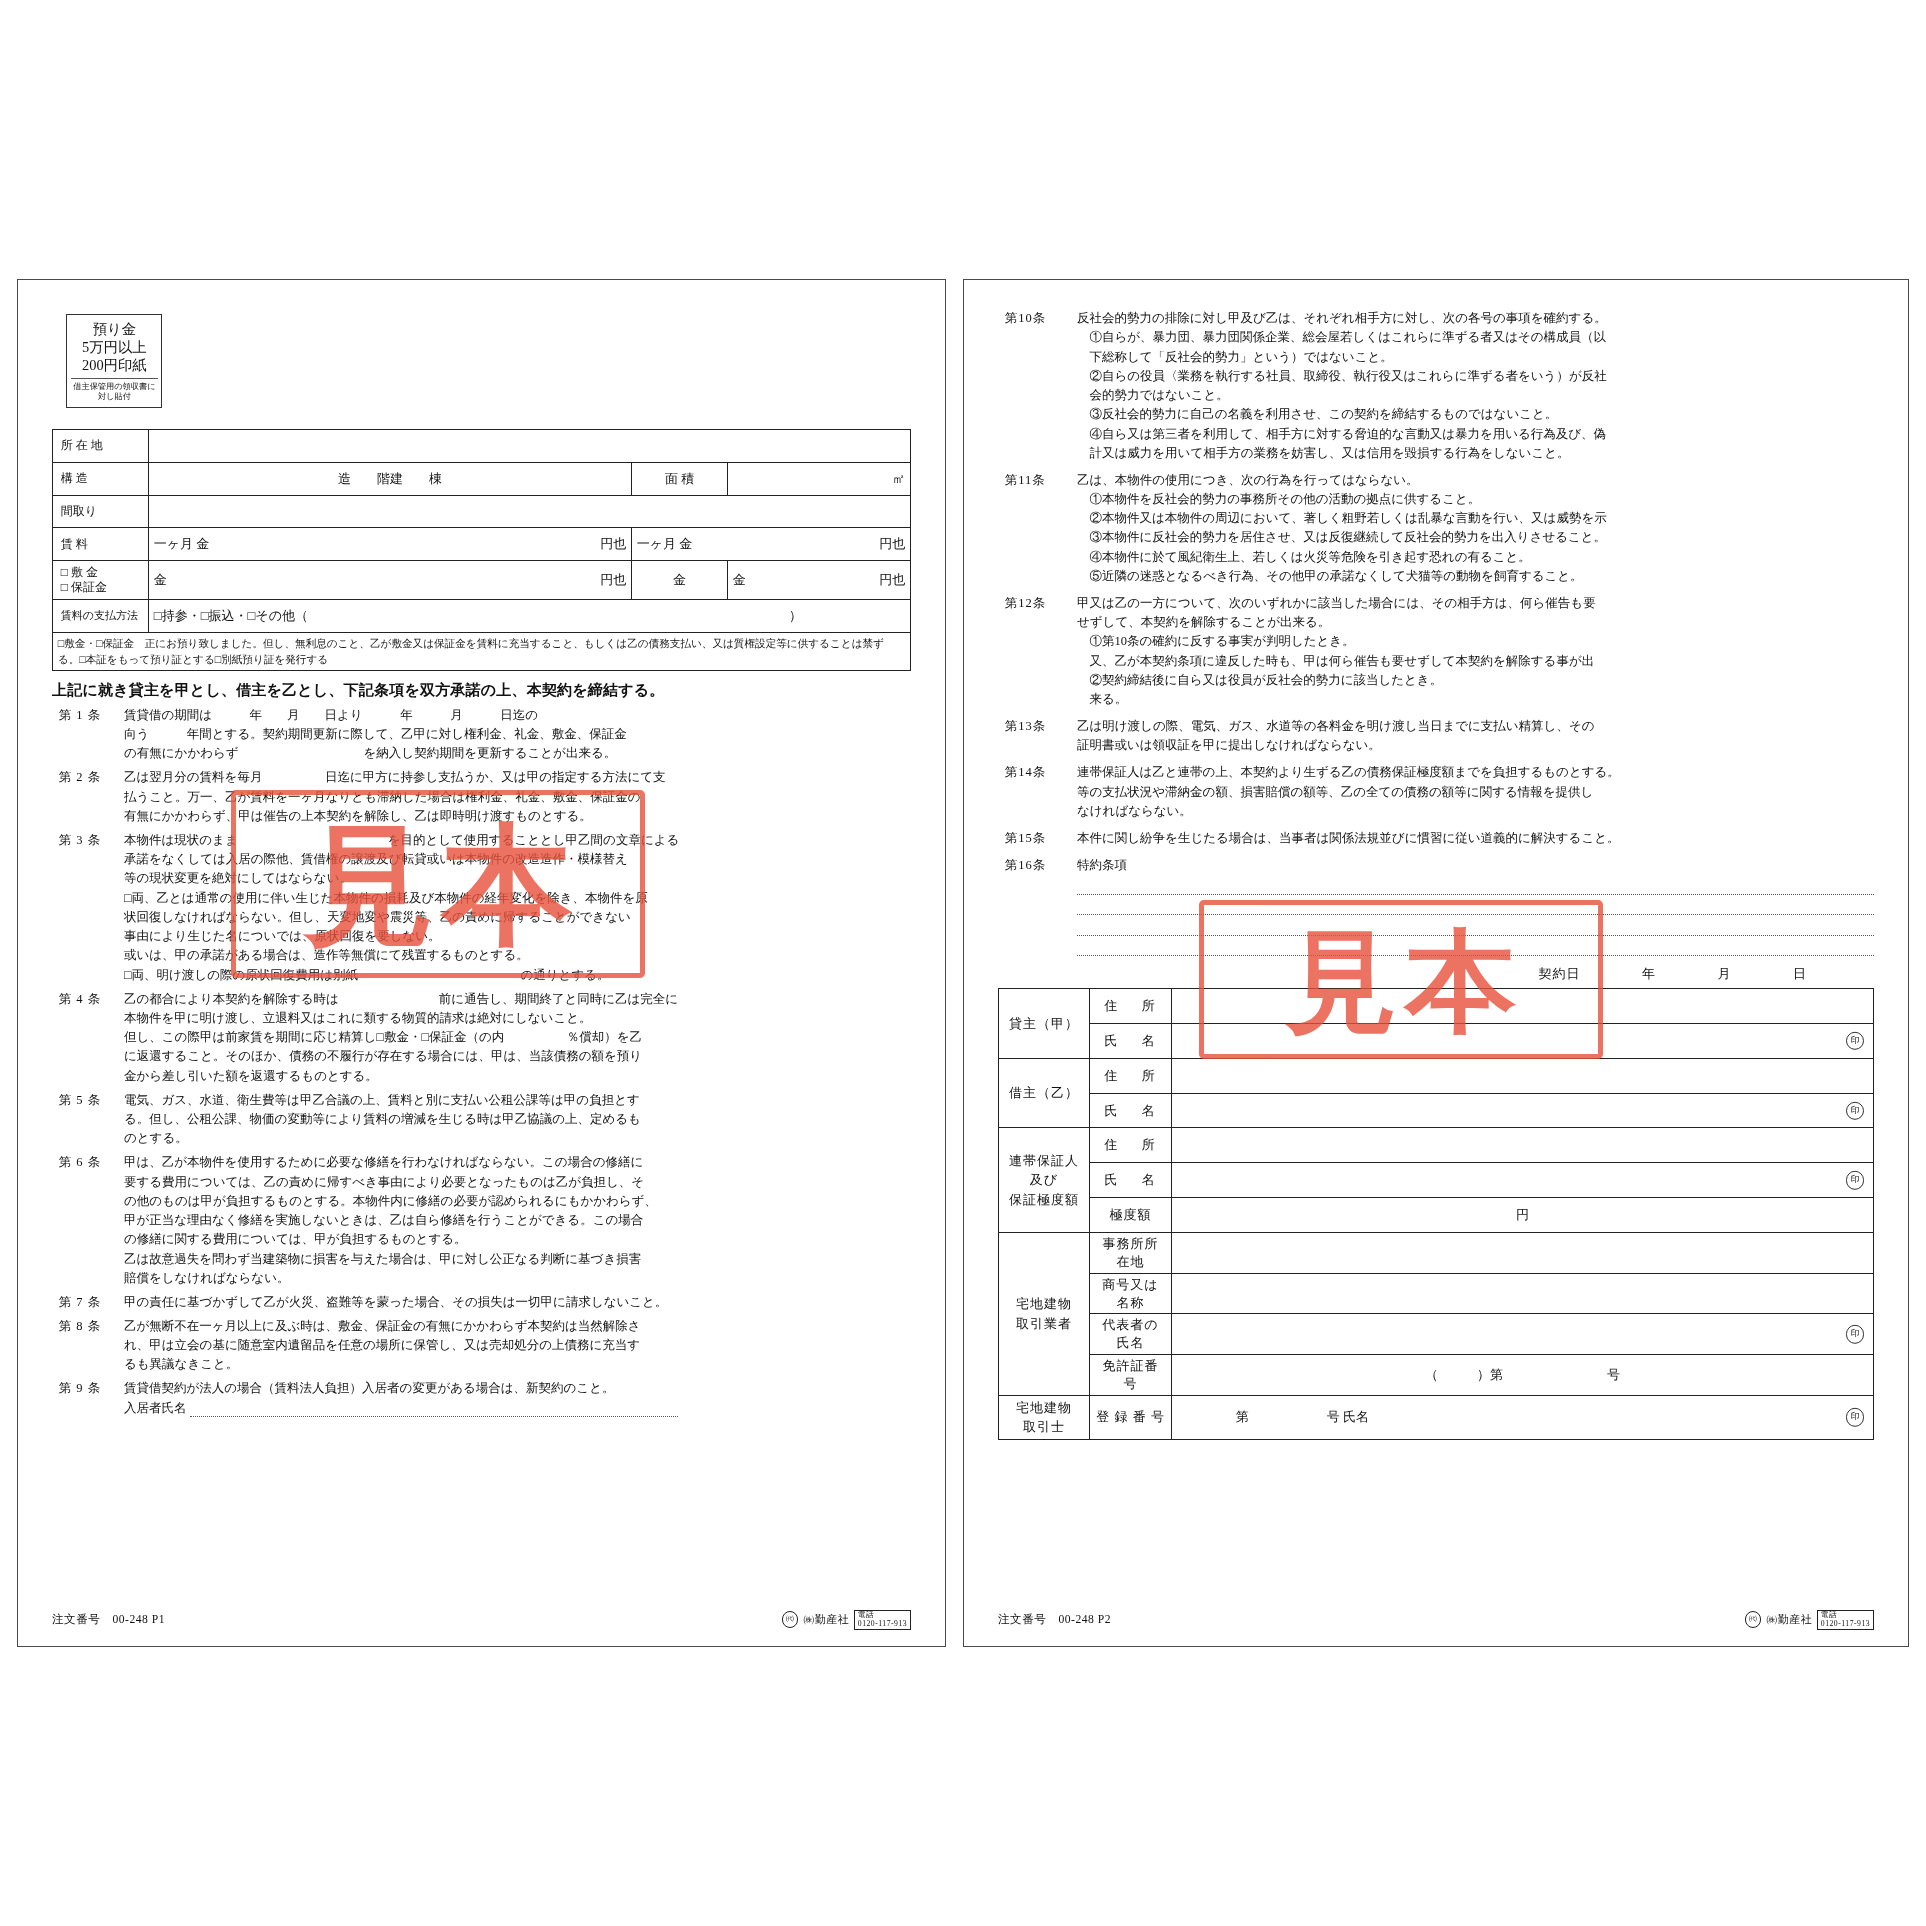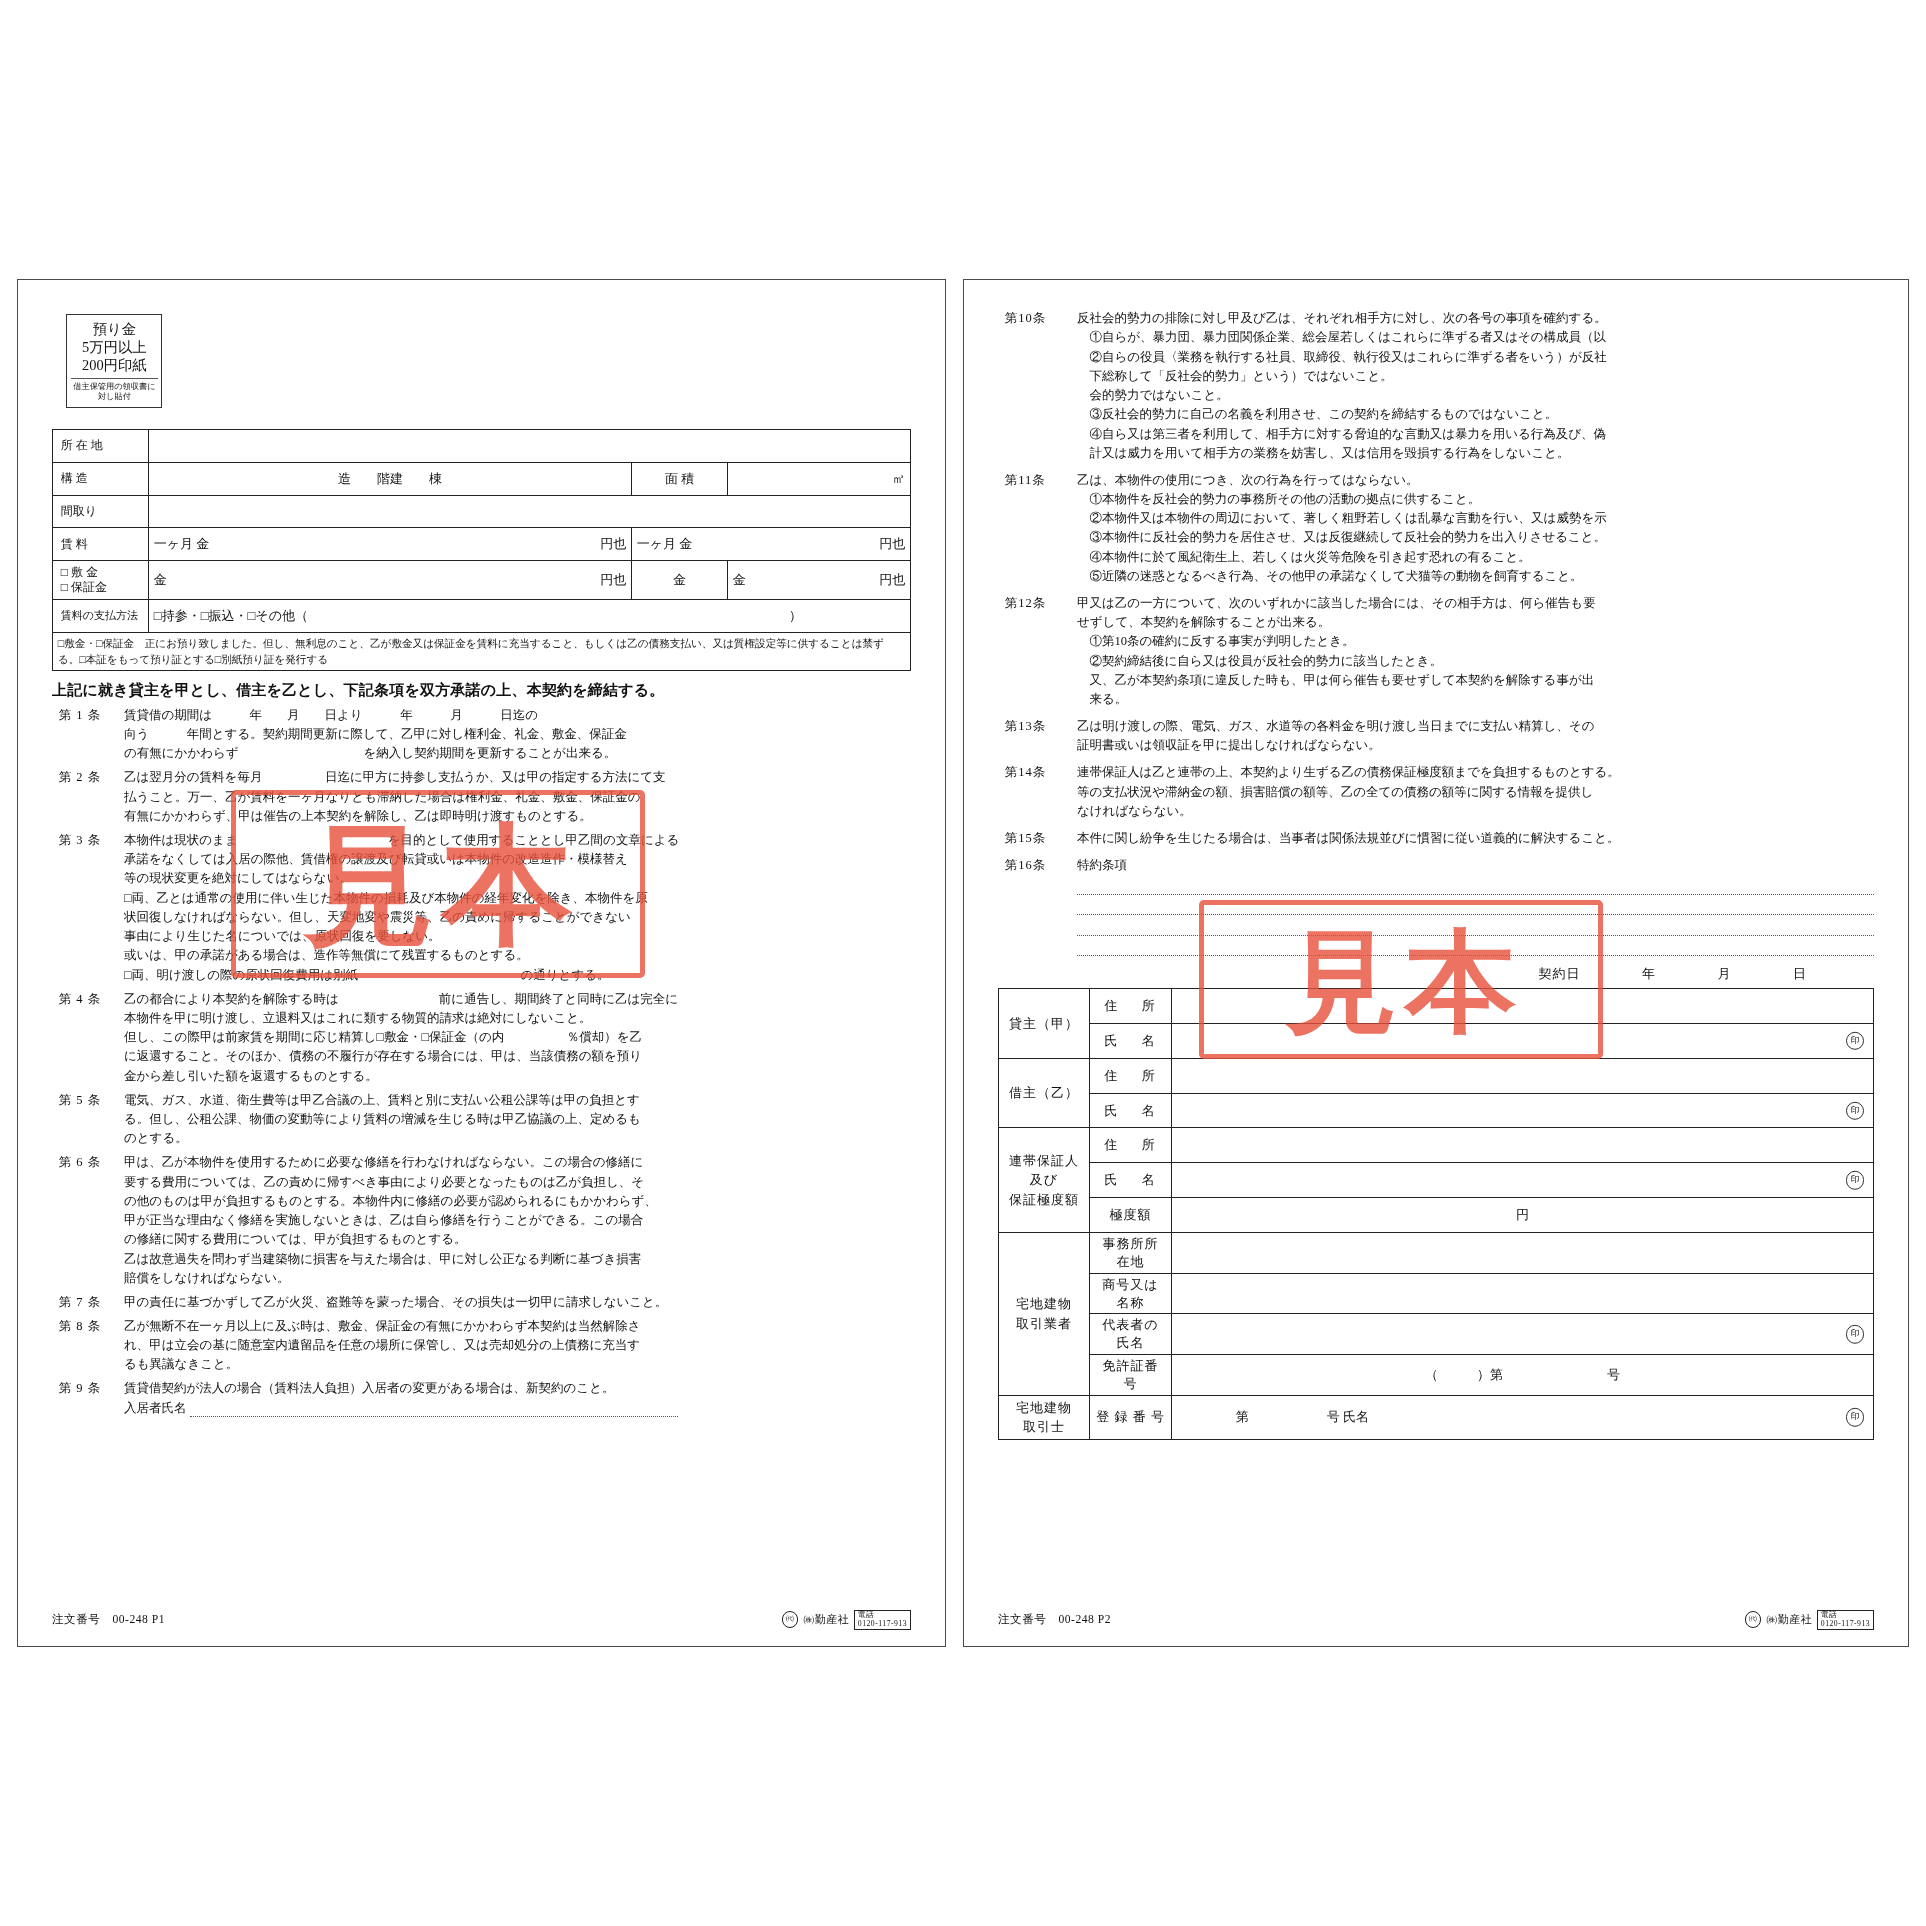--- a/index.html
+++ b/index.html
@@ -442,22 +442,22 @@
   </div>
 </div>
 
 <div class="sheet" id="page-right">
 
   <div class="clause">
     <div class="no">第10条</div>
     <div class="body">
       <div>反社会的勢力の排除に対し甲及び乙は、それぞれ相手方に対し、次の各号の事項を確約する。</div>
       <div class="ind1">①自らが、暴力団、暴力団関係企業、総会屋若しくはこれらに準ずる者又はその構成員（以</div>
+      <div class="ind1">下総称して「反社会的勢力」という）ではないこと。</div>
       <div class="ind1">②自らの役員〈業務を執行する社員、取締役、執行役又はこれらに準ずる者をいう）が反社</div>
-      <div class="ind1">下総称して「反社会的勢力」という）ではないこと。</div>
       <div class="ind1">会的勢力ではないこと。</div>
       <div class="ind1">③反社会的勢力に自己の名義を利用させ、この契約を締結するものではないこと。</div>
       <div class="ind1">④自ら又は第三者を利用して、相手方に対する脅迫的な言動又は暴力を用いる行為及び、偽</div>
       <div class="ind1">計又は威力を用いて相手方の業務を妨害し、又は信用を毀損する行為をしないこと。</div>
     </div>
   </div>
 
   <div class="clause">
     <div class="no">第11条</div>
     <div class="body">
@@ -469,22 +469,22 @@
       <div class="ind1">⑤近隣の迷惑となるべき行為、その他甲の承諾なくして犬猫等の動物を飼育すること。</div>
     </div>
   </div>
 
   <div class="clause">
     <div class="no">第12条</div>
     <div class="body">
       <div>甲又は乙の一方について、次のいずれかに該当した場合には、その相手方は、何ら催告も要</div>
       <div>せずして、本契約を解除することが出来る。</div>
       <div class="ind1">①第10条の確約に反する事実が判明したとき。</div>
+      <div class="ind1">又、乙が本契約条項に違反した時も、甲は何ら催告も要せずして本契約を解除する事が出</div>
       <div class="ind1">②契約締結後に自ら又は役員が反社会的勢力に該当したとき。</div>
-      <div class="ind1">又、乙が本契約条項に違反した時も、甲は何ら催告も要せずして本契約を解除する事が出</div>
       <div class="ind1">来る。</div>
     </div>
   </div>
 
   <div class="clause">
     <div class="no">第13条</div>
     <div class="body">
       <div>乙は明け渡しの際、電気、ガス、水道等の各料金を明け渡し当日までに支払い精算し、その</div>
       <div>証明書或いは領収証を甲に提出しなければならない。</div>
     </div>

